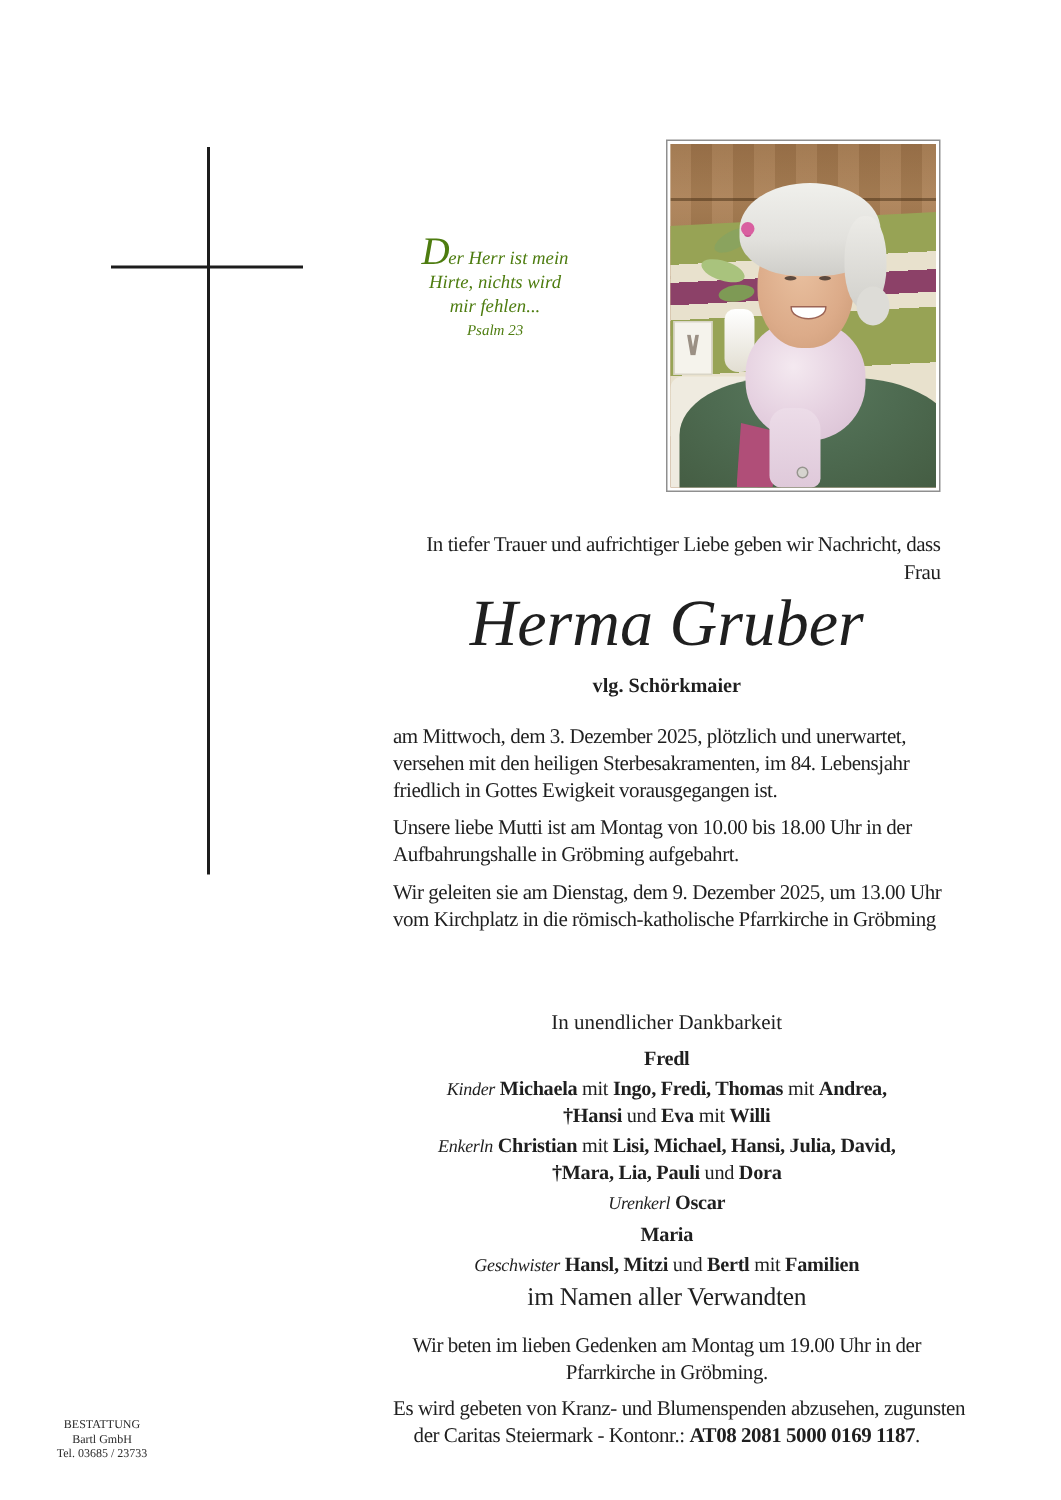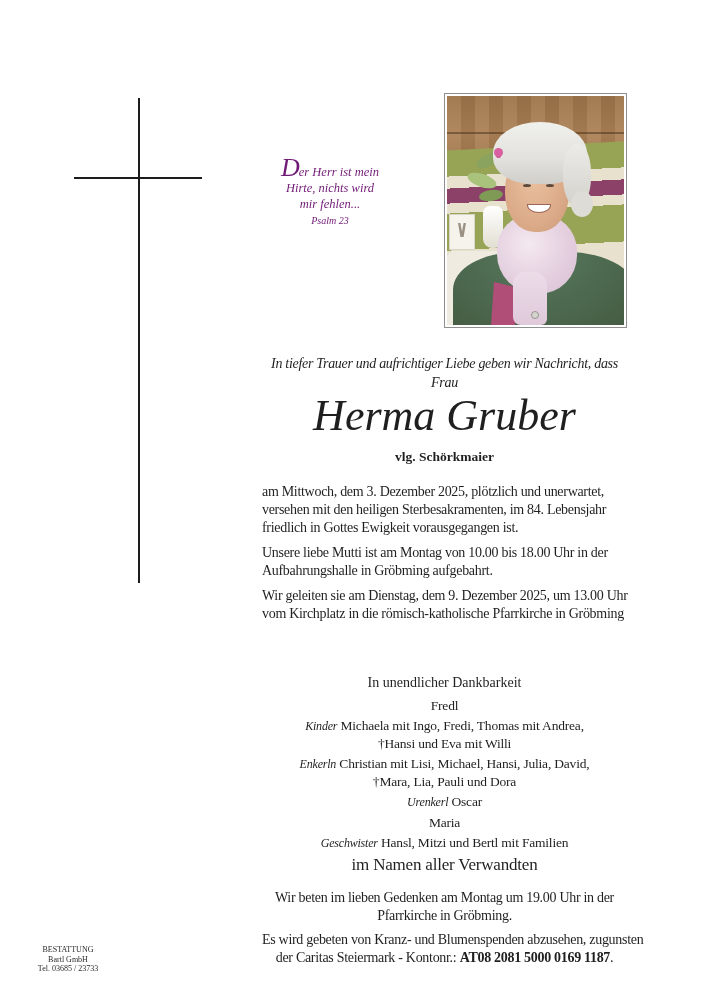--- a/index.html
+++ b/index.html
@@ -6,21 +6,21 @@
   .page{
     position:relative;width:707px;height:1000px;margin:0 auto;
     background:#ffffff;overflow:hidden;
     font-family:"Liberation Serif", serif;color:#1f1f1f;
   }
   
   .cross-v{position:absolute;left:138px;top:98px;width:2px;height:485px;background:#1c1c1c;}
   .cross-h{position:absolute;left:74px;top:177px;width:128px;height:2px;background:#1c1c1c;}
   
   .psalm{position:absolute;left:256px;top:160px;width:148px;text-align:center;
-         font-style:italic;font-size:12.5px;line-height:16px;color:#701a75;}
+         font-style:italic;font-size:12.5px;line-height:16px;color:#4d7c0f;}
   .psalm .swash{font-size:26px;letter-spacing:-1px;}
   .psalm .source{font-size:10px;margin-top:1px;text-align:center;}
   
   .photo-frame{position:absolute;left:444px;top:93px;width:177px;height:229px;
                border:1px solid #8f8f8f;padding:2px;background:#fff;}
   .photo-scene{position:relative;width:177px;height:229px;overflow:hidden;background:#a87e52;}
   .photo-scene div{position:absolute;}
   .wood{left:0;top:0;width:177px;height:128px;
         background:
           repeating-linear-gradient(90deg, rgba(255,255,255,.05) 0 14px, rgba(0,0,0,.06) 14px 28px),
@@ -61,33 +61,33 @@
             background:linear-gradient(180deg,#f0f0ec 0%,#e2e1dd 60%,#cfcec9 100%);
             border-radius:50% 50% 42% 42%;}
   .hair-r{left:116px;top:48px;width:28px;height:62px;
           background:linear-gradient(180deg,#ecebe7,#d2d1cc);border-radius:46%;}
   .hair-bun{left:124px;top:95px;width:22px;height:26px;background:#dddcd7;border-radius:50%;}
   .flower{left:47px;top:52px;width:9px;height:9px;background:#d95fa0;border-radius:50%;
           box-shadow:0 3px 0 -2px #c44d8e;}
   .button{left:84px;top:215px;width:6px;height:6px;background:#d6d4cf;border:1px solid #97958f;border-radius:50%;}
   
   .col{position:absolute;left:262px;width:365px;}
-  .intro{top:354px;text-align:center;font-size:14px;line-height:19px;letter-spacing:-0.3px;font-style:italic;}
+  .intro{top:354px;text-align:right;font-size:14px;line-height:19px;letter-spacing:-0.3px;}
   .deceased-name{top:390px;text-align:center;font-style:italic;font-weight:400;
                  font-size:44px;line-height:52px;margin:0;}
   .vulgo{top:449px;text-align:center;font-weight:bold;font-size:13.5px;}
   .body-text{top:483px;font-size:14px;line-height:18px;letter-spacing:-0.3px;}
   .body-text p{margin:0 0 7px 0;}
   .tline{display:block;white-space:nowrap;}
   .dateline{margin-top:1px;}
   .mourners{top:674px;text-align:center;font-size:13.5px;line-height:17px;letter-spacing:-0.2px;}
   .mourners .heading{font-size:14px;letter-spacing:0;margin-bottom:6px;}
   .mourners .group{margin-bottom:3px;white-space:nowrap;}
   .mourners .closing{margin-top:4px;font-size:17px;}
-  .seg-name{font-weight:normal;}
+  .seg-name{font-weight:bold;}
   .seg-label{font-style:italic;font-size:12px;}
   .seg-bold{font-weight:bold;}
   .prayer{top:889px;text-align:center;font-size:14px;line-height:18px;letter-spacing:-0.3px;}
   .donation{top:931px;text-align:center;font-size:14px;line-height:18px;letter-spacing:-0.3px;white-space:nowrap;}
   .funeral-home{position:absolute;left:16px;top:945px;width:104px;text-align:center;
                 font-size:8px;line-height:9.5px;color:#2a2a2a;}
 </style>
 </head>
 <body>
 

